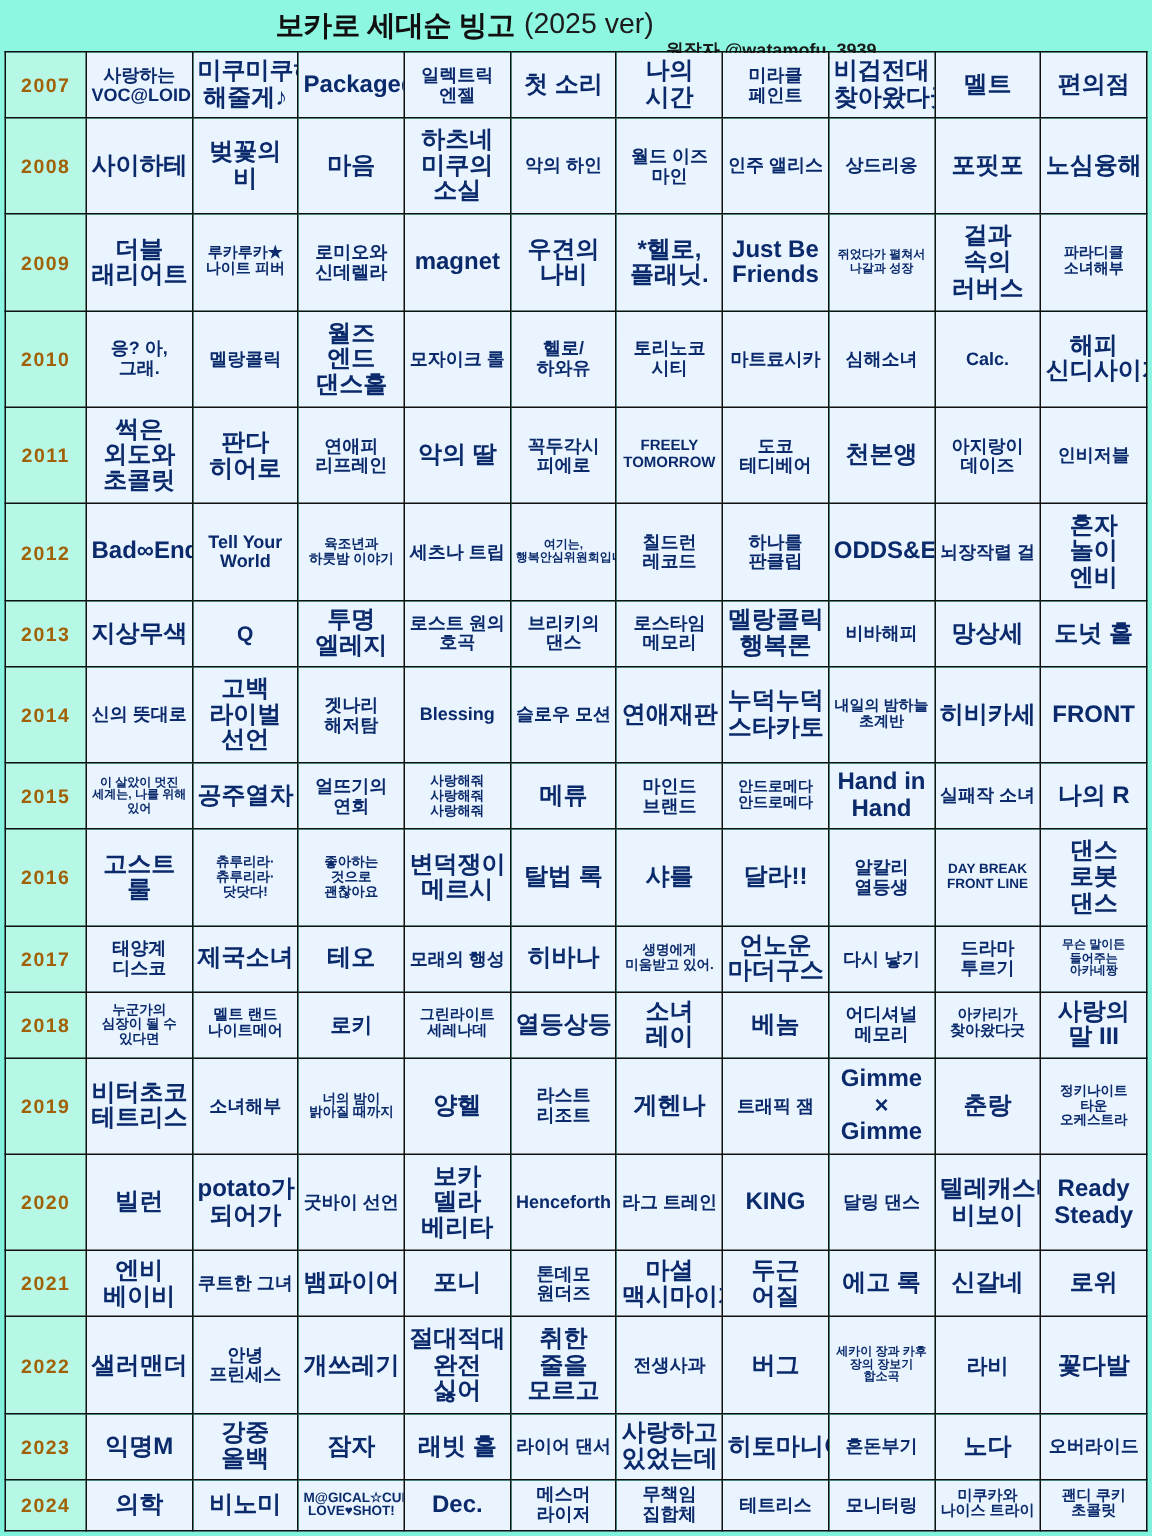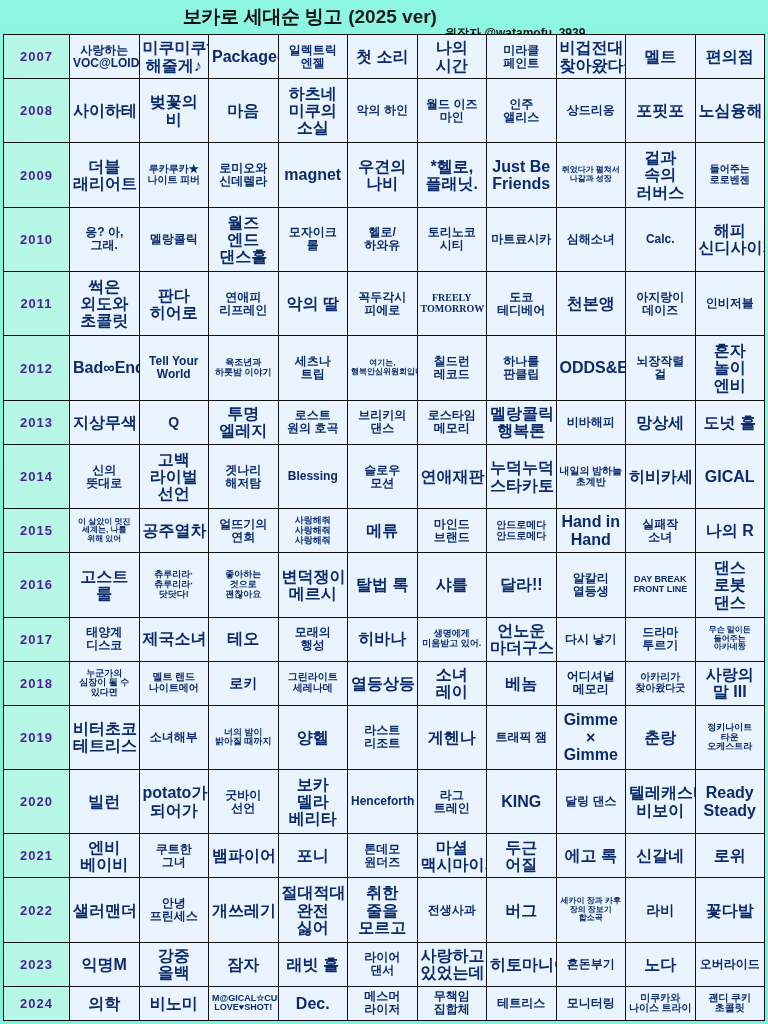--- a/index.html
+++ b/index.html
@@ -32,21 +32,21 @@
     padding: 0 4px;
   }
   .header .title {
     font-size: 19px;
     font-weight: bold;
     letter-spacing: -0.3px;
     color: #101010;
   }
   .header .ver {
     font-size: 19px;
-    font-weight: bold;
+    font-weight: normal;
     color: #1b1b1b;
   }
   .header .credit {
     font-size: 12px;
     font-weight: bold;
     color: #1a1a1a;
     margin-left: 2px;
     margin-top: 32px;
   }
   .grid-wrap {
@@ -62,44 +62,44 @@
   }
   table.bingo td {
     border: 1px solid #101010;
     text-align: center;
     vertical-align: middle;
     padding: 1px 2px;
     box-sizing: border-box;
     overflow: hidden;
   }
   td.yearcell {
-    width: 66px;
+    width: 54px;
     background: #b6f7e6;
     font-weight: bold;
     font-size: 13px;
-    color: #4c1d95;
+    color: #a16207;
     letter-spacing: 1px;
   }
   td.cell {
     background: #e9f4ff;
     color: #0b2a6b;
     font-weight: bold;
     line-height: 1.08;
     font-size: 13px;
     word-break: keep-all;
   }
   td.cell span {
     display: block;
     padding: 0 1px;
   }
   .s14 { font-size: 14px; }
   .s13 { font-size: 16px; }
   .s12 { font-size: 12px; }
   .s11 { font-size: 16px; }
-  .s10 { font-size: 10px; font-family: Liberation Serif, serif; }
+  .s10 { font-size: 10px; }
   .s9  { font-size: 9px; }
   .s8  { font-size: 8px; }
 </style>
 </head>
 <body>
 
 <div class="page">
 
   <div class="header">
     <span class="title">보카로 세대순 빙고</span>
@@ -202,21 +202,21 @@
           <td class="cell">
               <span class="s11">Just Be Friends</span>
             </td>
           <td class="cell">
               <span class="s8">쥐었다가 펼쳐서 나갈과 성장</span>
             </td>
           <td class="cell">
               <span class="s11">겉과 속의 러버스</span>
             </td>
           <td class="cell">
-              <span class="s10">들어주는 로로벤젠</span>
+              <span class="s10">파라디클 소녀해부</span>
             </td>
         </tr>
 
         <tr>
           <td class="yearcell">2010</td>
           <td class="cell">
               <span class="s12">응? 아, 그래.</span>
             </td>
           <td class="cell">
               <span class="s12">멜랑콜릭</span>
@@ -372,21 +372,21 @@
           <td class="cell">
               <span class="s11">누덕누덕 스타카토</span>
             </td>
           <td class="cell">
               <span class="s10">내일의 밤하늘 초계반</span>
             </td>
           <td class="cell">
               <span class="s13">히비카세</span>
             </td>
           <td class="cell">
-              <span class="s13">GICAL</span>
+              <span class="s13">FRONT</span>
             </td>
         </tr>
 
         <tr>
           <td class="yearcell">2015</td>
           <td class="cell">
               <span class="s8">이 살았이 멋진 세계는, 나를 위해 있어</span>
             </td>
           <td class="cell">
               <span class="s13">공주열차</span>

